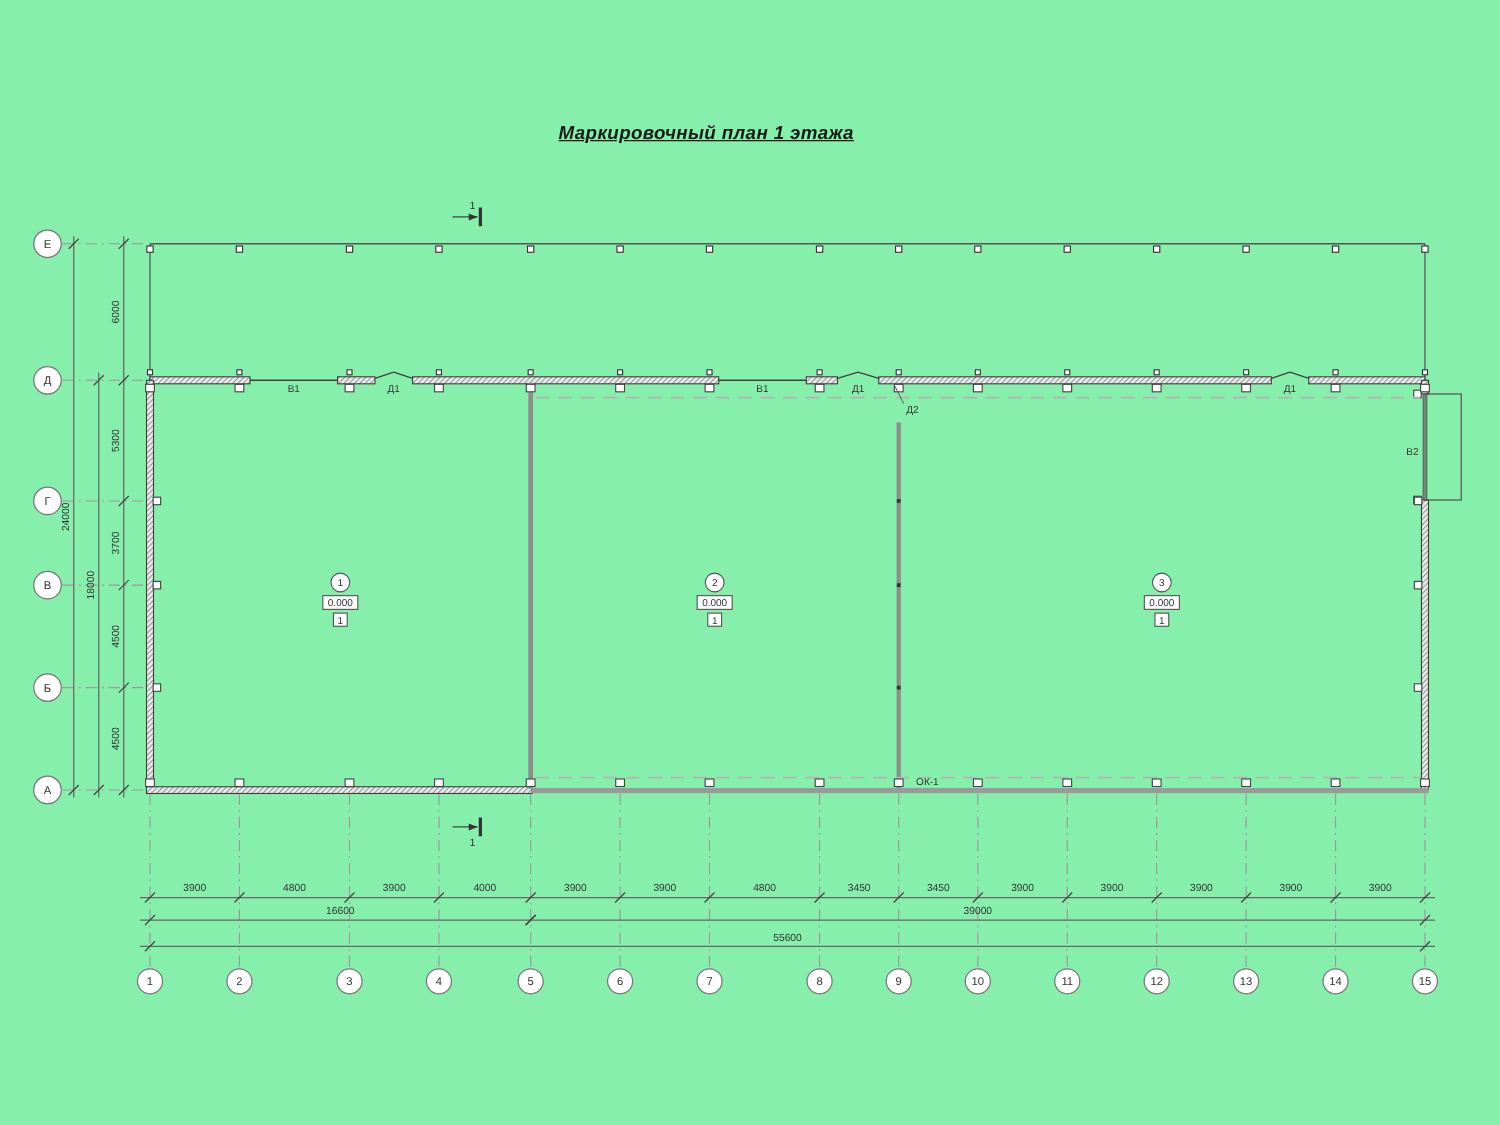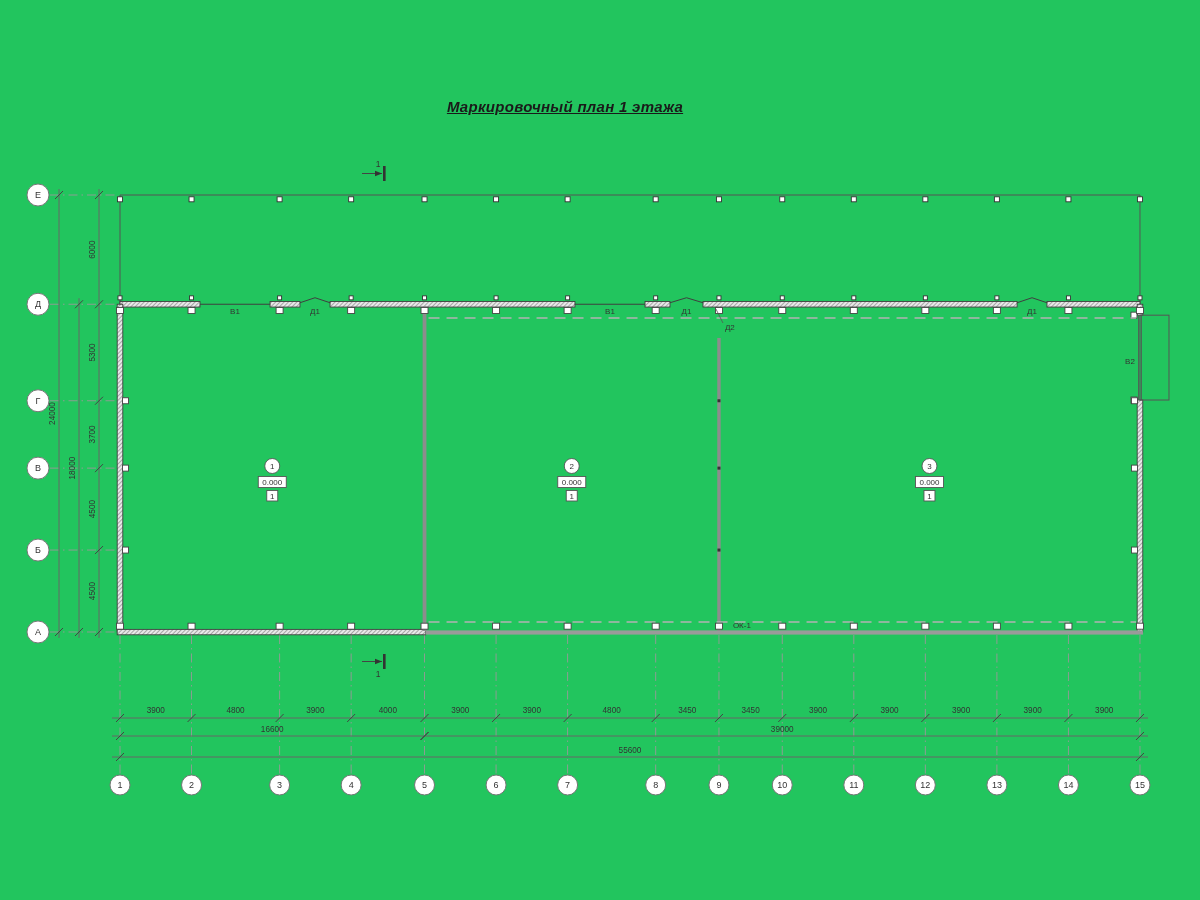--- a/index.html
+++ b/index.html
@@ -1,16 +1,16 @@
 <!DOCTYPE html>
 <html><head>
 <meta charset="utf-8">
 <style>
   html,body{margin:0;padding:0;background:#f2f2f2;}
-  .page{position:relative;width:1200px;height:900px;background:#22c55e;overflow:hidden;
+  .page{position:relative;width:1200px;height:900px;background:#86efac;overflow:hidden;
         font-family:"Liberation Sans",sans-serif;}
   .title{position:absolute;left:0;top:98px;width:1130px;text-align:center;
          font-style:italic;font-weight:bold;font-size:15px;color:#1a1a1a;
          text-decoration:underline;letter-spacing:.3px;}
   svg{position:absolute;left:0;top:0;}
   text{font-family:"Liberation Sans",sans-serif;fill:#333;}
 </style>
 </head>
 <body>
 

